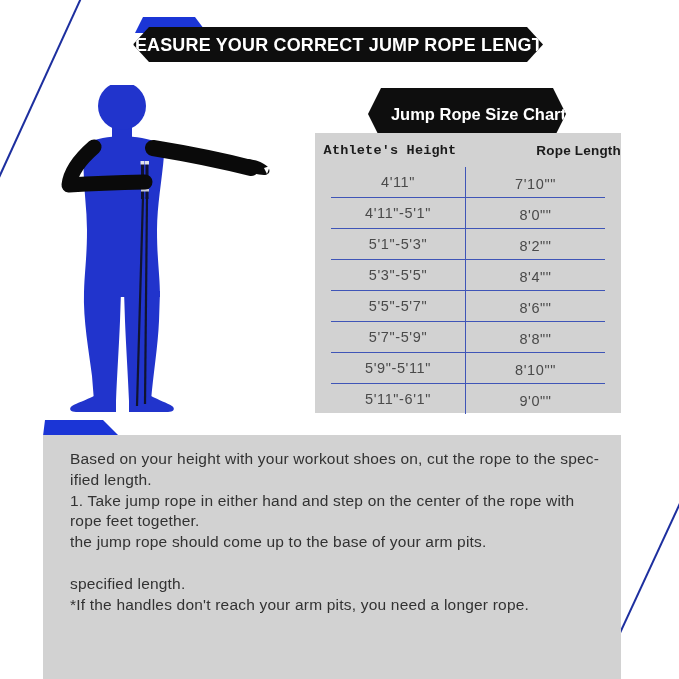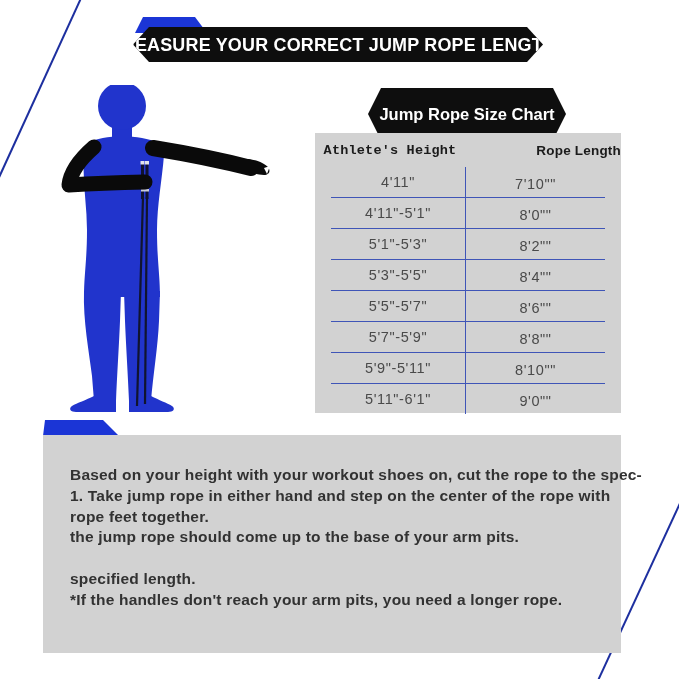--- a/index.html
+++ b/index.html
@@ -22,21 +22,21 @@
   }
   .banner span{
     color:#ffffff;font-size:18.5px;font-weight:bold;letter-spacing:.2px;white-space:nowrap;
     transform:scaleX(.97);
   }
 
   
   .badge{
     position:absolute;left:368px;top:88px;width:198px;height:52px;background:#0e0e0e;
     clip-path:polygon(13px 0, calc(100% - 13px) 0, 100% 50%, calc(100% - 13px) 100%, 13px 100%, 0 50%);
-    display:flex;align-items:center;justify-content:center;
+    display:flex;align-items:center;justify-content:flex-end;
   }
   .badge span{color:#ffffff;font-size:16.5px;font-weight:bold;white-space:nowrap;}
 
   
   .table-panel{
     position:absolute;left:315px;top:133px;width:306px;height:280px;background:#d2d2d2;
   }
   .t-head{display:flex;height:34px;align-items:center;}
   .t-head .hc{font-size:13.5px;font-weight:bold;color:#1b1b1b;text-align:center;letter-spacing:.2px;}
   .t-head .hc.c1{width:150px;font-family:Liberation Mono, monospace;}
@@ -50,22 +50,22 @@
 
   
   .figure{position:absolute;left:58px;top:85px;width:212px;height:332px;}
 
   
   .info-tab{
     position:absolute;left:43px;top:420px;width:76px;height:16px;background:#1b35d6;
     clip-path:polygon(2px 0, calc(100% - 16px) 0, 100% 100%, 0 100%);
   }
   .info-panel{
-    position:absolute;left:43px;top:435px;width:578px;height:218px;background:#d2d2d2;
-    box-sizing:border-box;padding:30px 18px 0 27px;font-weight:bold;
+    position:absolute;left:43px;top:435px;width:578px;height:244px;background:#d2d2d2;
+    box-sizing:border-box;padding:14px 18px 0 27px;
   }
   .info-line{
     font-size:15.5px;line-height:20.8px;color:#323232;letter-spacing:.2px;white-space:nowrap;
   }
 </style>
 </head>
 <body>
 
 <div class="canvas">
 
@@ -159,20 +159,21 @@
           <div class="t-cell c2">9'0""</div>
         </div>
       </div>
   </div>
 
   <div class="info-tab"></div>
   <div class="info-panel">
 
       <div class="info-line">Based on your height with your workout shoes on, cut the rope to the spec-</div>
 
+      <div class="info-line">ified length.</div>
 
       <div class="info-line">1. Take jump rope in either hand and step on the center of the rope with</div>
 
       <div class="info-line">rope feet together.</div>
 
 
       <div class="info-line">the jump rope should come up to the base of your arm pits.</div>
 
       <div class="info-line">&nbsp;</div>
 

